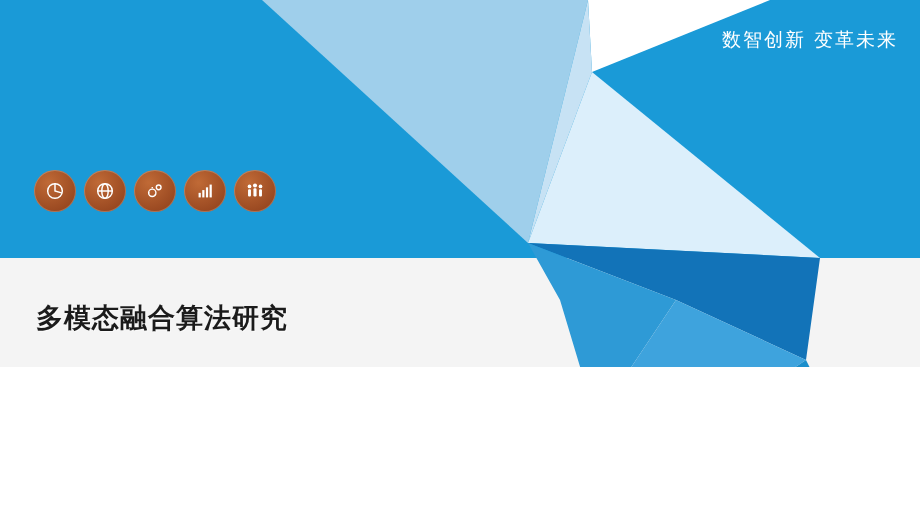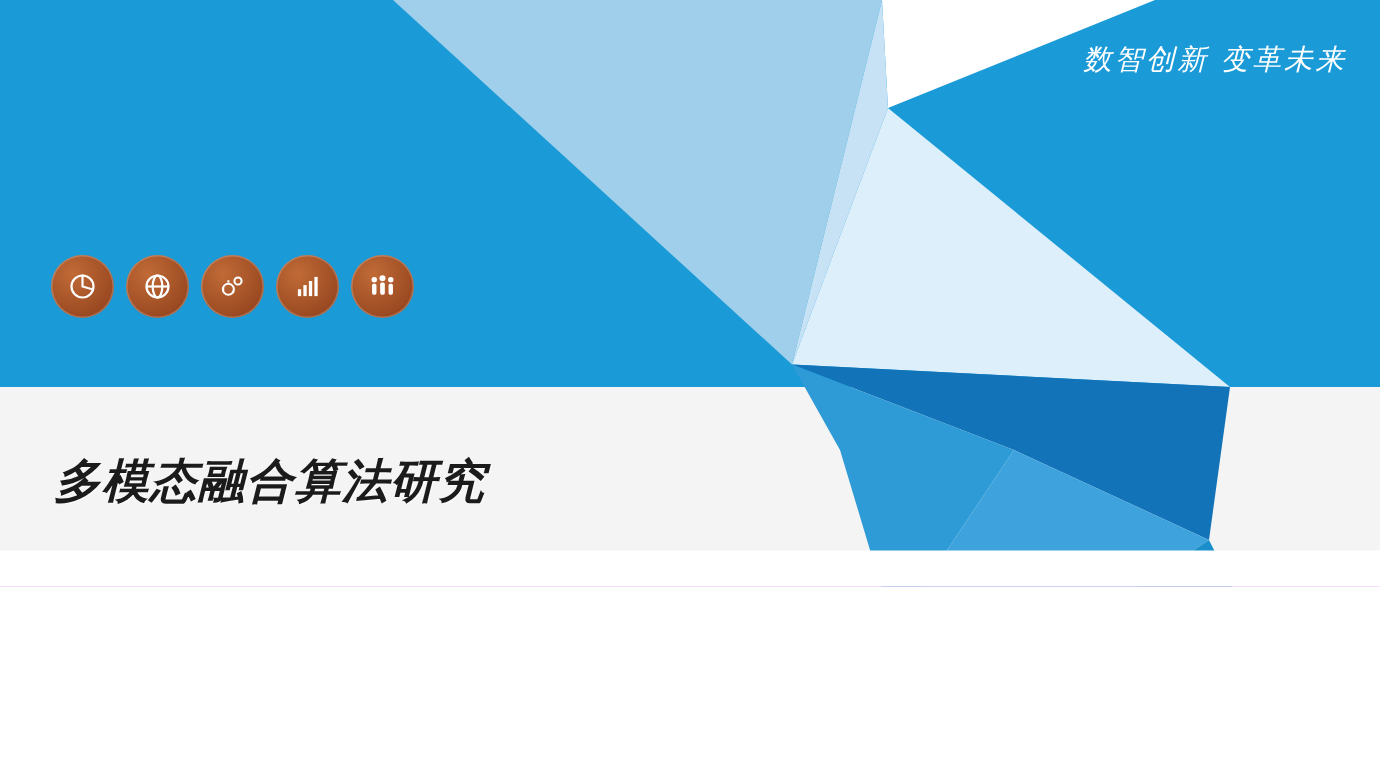--- a/index.html
+++ b/index.html
@@ -8,22 +8,21 @@
     background: #ffffff;
   }
   body {
     font-family: "Liberation Sans", sans-serif;
   }
   #slide {
     position: relative;
     width: 920px;
     height: 391px;
     overflow: hidden;
-    background: #d946ef;
-    font-style: italic;
+    background: #15803d;
   }
   
   .bg-white {
     position: absolute;
     left: 0; top: 0;
     width: 920px; height: 518px;
     background: #f4f4f4;
   }
   .bg-blue {
     position: absolute;
@@ -68,21 +67,21 @@
     color: #ffffff;
   }
   .icon-badge svg { display:block; }
   
   .slide-title {
     position: absolute;
     left: 36px;
     top: 300px;
     font-family: "Liberation Sans", sans-serif;
     font-weight: bold;
-    font-size: 31px;
+    font-size: 27px;
     letter-spacing: 1px;
     color: #1b1b1b;
     text-shadow: 1px 1px 0 rgba(255,255,255,0.55);
   }
   
   .bottom-strip {
     position: absolute;
     left: 0;
     bottom: 0;
     width: 920px;

